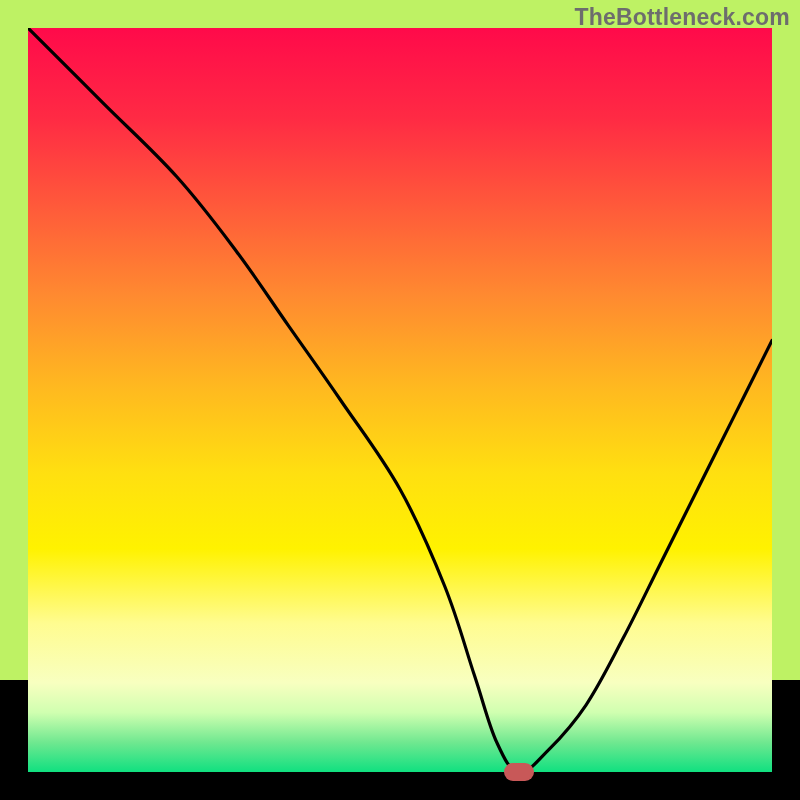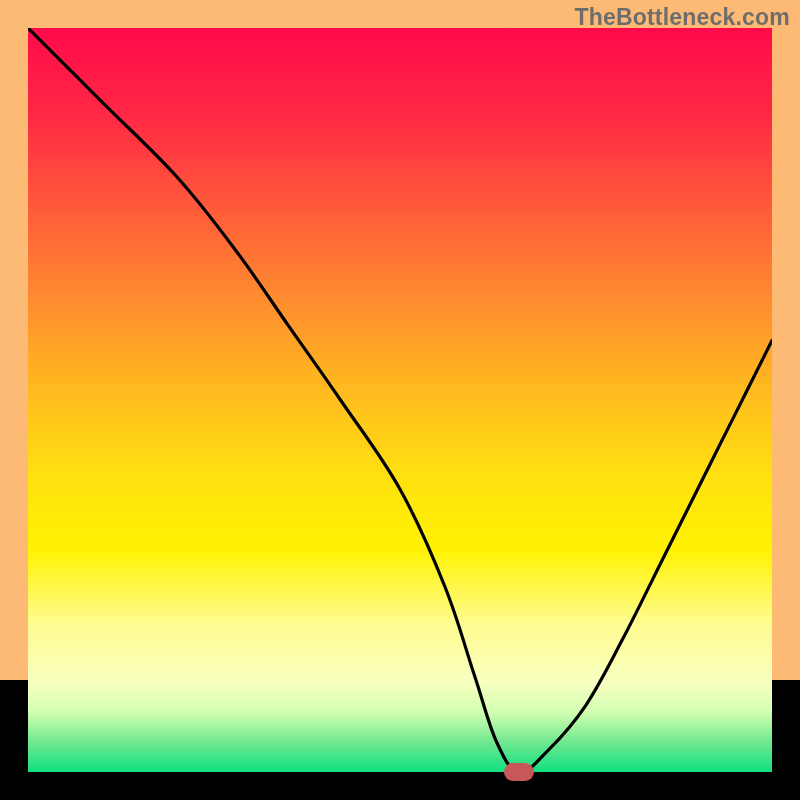--- a/index.html
+++ b/index.html
@@ -1,21 +1,21 @@
 <!DOCTYPE html>
 <html><head>
 <meta charset="utf-8">
 <style>
   * { margin: 0; padding: 0; box-sizing: border-box; }
   html, body { width: 800px; height: 800px; overflow: hidden; background: #000; }
   .chart-container {
     width: 800px;
     height: 680px;
     position: relative;
-    background: #fdba74;
+    background: #bef264;
   }
   .plot-area {
     position: absolute;
     left: 28px;
     top: 28px;
     width: 744px;
     height: 744px;
     background: linear-gradient(to bottom,
       #ff0a4a 0%,
       #ff2a44 12%,

